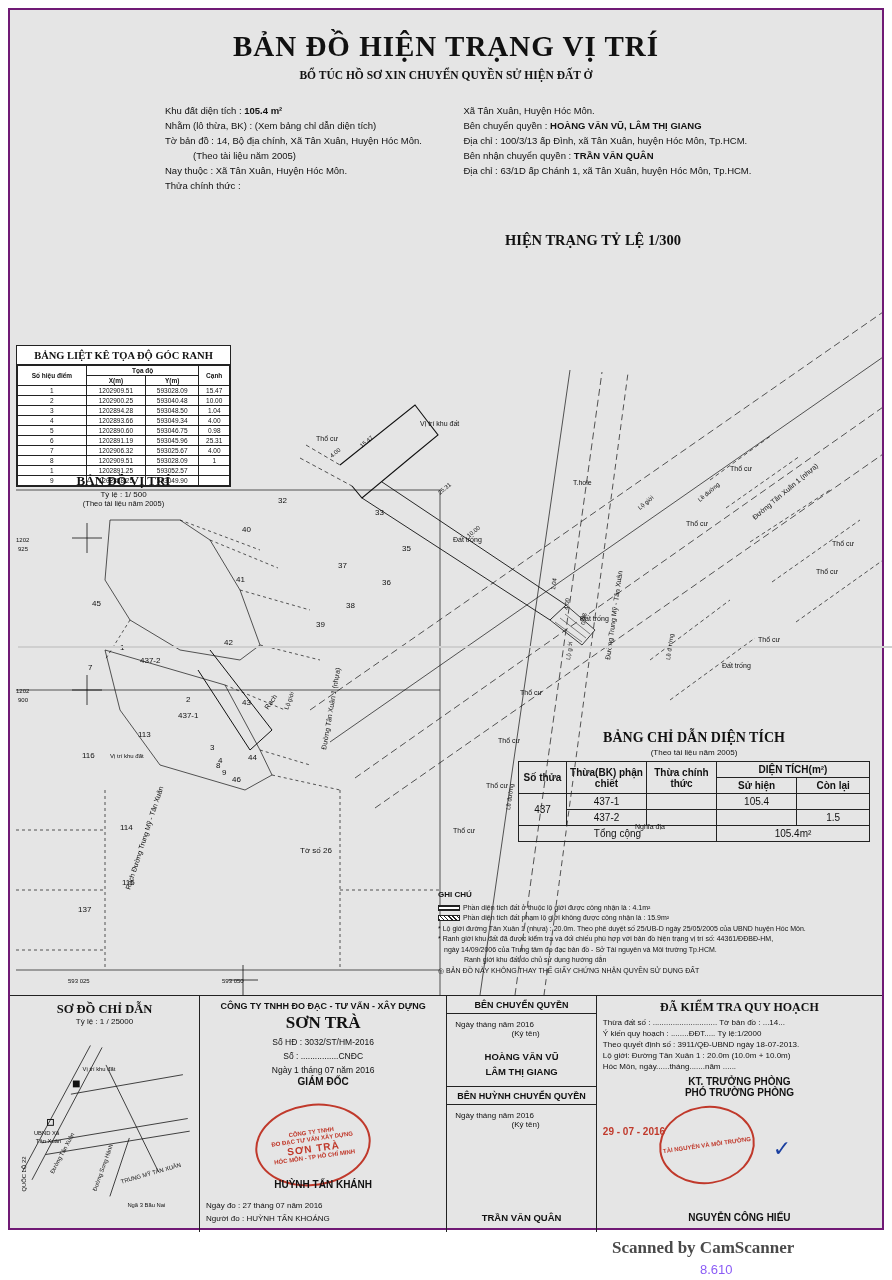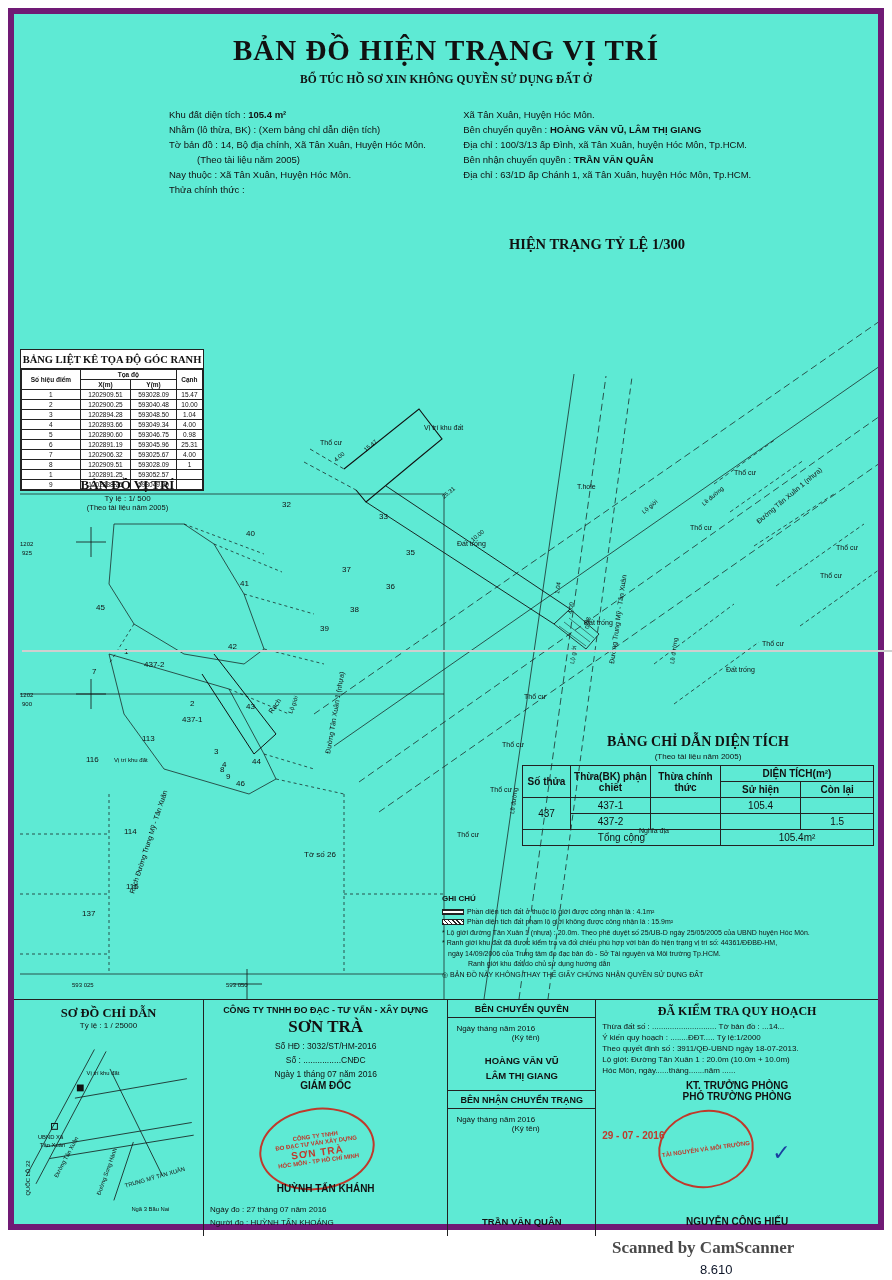--- a/index.html
+++ b/index.html
@@ -5,21 +5,21 @@
   * { box-sizing: border-box; }
   html, body { margin:0; padding:0; background:#ffffff; }
   body {
     width:892px; height:1280px; position:relative;
     font-family:"Liberation Sans", sans-serif;
     color:#111;
     overflow:hidden;
   }
   .sheet {
     position:absolute; left:8px; top:8px; width:876px; height:1222px;
-    border:6px solid #701a75; background:#5eead4;
+    border:2px solid #701a75; background:#e5e5e5;
   }
   
   .title {
     text-align:center; font-weight:bold; letter-spacing:1px;
     font-size:29px; margin-top:20px; font-family:"Liberation Serif", serif;
   }
   .subtitle {
     text-align:center; font-size:11.5px; font-weight:bold; margin-top:6px;
     font-family:"Liberation Serif", serif;
   }
@@ -42,21 +42,21 @@
     position:absolute; left:495px; top:42px; font-size:14.5px; font-weight:bold;
     font-family:"Liberation Serif", serif;
   }
   svg.draw { position:absolute; left:0; top:0; width:876px; height:805px; }
   .lbl { font-size:7px; fill:#111; font-family:"Liberation Sans", sans-serif; }
   .lbl6 { font-size:6px; fill:#111; }
   .lbl8 { font-size:8px; fill:#111; }
 
   
   .coord-box {
-    position:absolute; left:6px; top:155px; width:184px;
+    position:absolute; left:6px; top:155px; width:215px;
     border:1px solid #222; background:#fff;
   }
   .coord-title {
     text-align:center; font-weight:bold; font-size:10.5px; padding:4px 0 3px;
     border-bottom:1px solid #222; font-family:"Liberation Serif", serif;
   }
   table.coord { width:100%; border-collapse:collapse; font-size:6.5px; }
   table.coord th, table.coord td {
     border:1px solid #222; text-align:center; padding:0 1px; height:10px;
     font-weight:normal;
@@ -127,30 +127,30 @@
   .stamp-inner { font-size:6px; line-height:7px; }
   .stamp-big { font-size:10px; letter-spacing:1px; }
   .sig { color:#1a3fa0; font-family:"Liberation Serif", serif; }
   .redtext { color:#c0392b; }
 
   
   .cam {
     position:absolute; left:612px; top:1238px; font-size:17px; font-weight:bold;
     color:#4a4a4a; font-family:"Liberation Serif", serif;text-align:right;
   }
-  .cam2 { position:absolute; left:700px; top:1262px; font-size:13px; color:#0f172a; }
+  .cam2 { position:absolute; left:700px; top:1262px; font-size:13px; color:#8b5cf6; }
   .seam { position:absolute; left:8px; top:636px; width:876px; height:2px; background:#cfcfcf; }
 </style>
 </head>
 <body>
 
 <div class="sheet">
 
   <div class="title">BẢN ĐỒ HIỆN TRẠNG VỊ TRÍ</div>
-  <div class="subtitle">BỔ TÚC HỒ SƠ XIN KHÔNG QUYỀN SỬ DỤNG ĐẤT Ở</div>
+  <div class="subtitle">BỔ TÚC HỒ SƠ XIN CHUYỂN QUYỀN SỬ HIỆN ĐẤT Ở</div>
 
   <div class="hdr-cols">
     <div class="hdr-left">
       <div><span>Khu đất diện tích :</span>
            <span class="b">105.4 m²</span></div>
       <div><span>Nhằm (lô thừa, BK) :</span>
            <span>(Xem bảng chỉ dẫn diện tích)</span></div>
       <div>Tờ bản đồ : 14, Bộ địa chính, Xã Tân Xuân, Huyện Hóc Môn.</div>
       <div class="indent">(Theo tài liệu năm 2005)</div>
       <div><span>Nay thuộc :</span>
@@ -499,21 +499,21 @@
       <div style="position:absolute;left:6px;bottom:22px;font-size:8px">Ngày đo : 27 tháng 07 năm 2016</div>
       <div style="position:absolute;left:6px;bottom:9px;font-size:8px">Người đo : HUỲNH TẤN KHOÁNG</div>
     </div>
 
     <div class="bcell b3">
       <div class="hh">BÊN CHUYỂN QUYỀN</div>
       <div class="line" style="margin-top:6px">Ngày      tháng    năm 2016</div>
       <div class="line ctr">(Ký tên)</div>
       <div class="nm">HOÀNG VĂN VŨ</div>
       <div class="nm" style="margin-top:2px">LÂM THỊ GIANG</div>
-      <div class="hh sep" style="margin-top:8px">BÊN NHẬN CHUYỂN TRẠNG</div>
+      <div class="hh sep" style="margin-top:8px">BÊN HUỲNH CHUYỂN QUYỀN</div>
       <div class="line" style="margin-top:6px">Ngày      tháng    năm 2016</div>
       <div class="line ctr">(Ký tên)</div>
       <div style="position:absolute;left:0;bottom:9px;width:100%;text-align:center;font-weight:bold;font-size:9.5px">TRẦN VĂN QUÂN</div>
     </div>
 
     <div class="bcell b4">
       <div class="hh">ĐÃ KIỂM TRA QUY HOẠCH</div>
       <div class="ln">Thừa đất số : ............................. Tờ bản đồ : ...14...</div>
       <div class="ln">Ý kiến quy hoạch : ........ĐĐT..... Tỷ lệ:1/2000</div>
       <div class="ln">Theo quyết định số : 3911/QĐ-UBND ngày 18-07-2013.</div>

